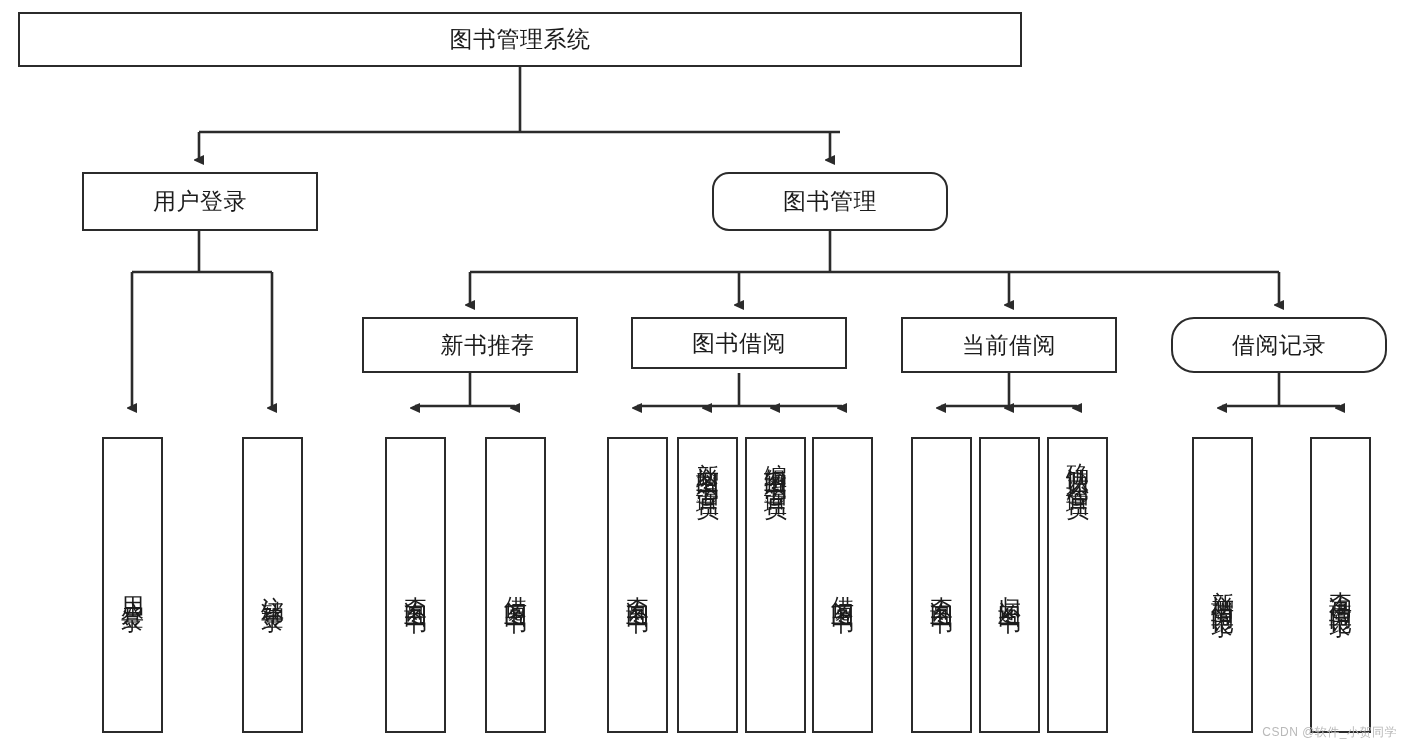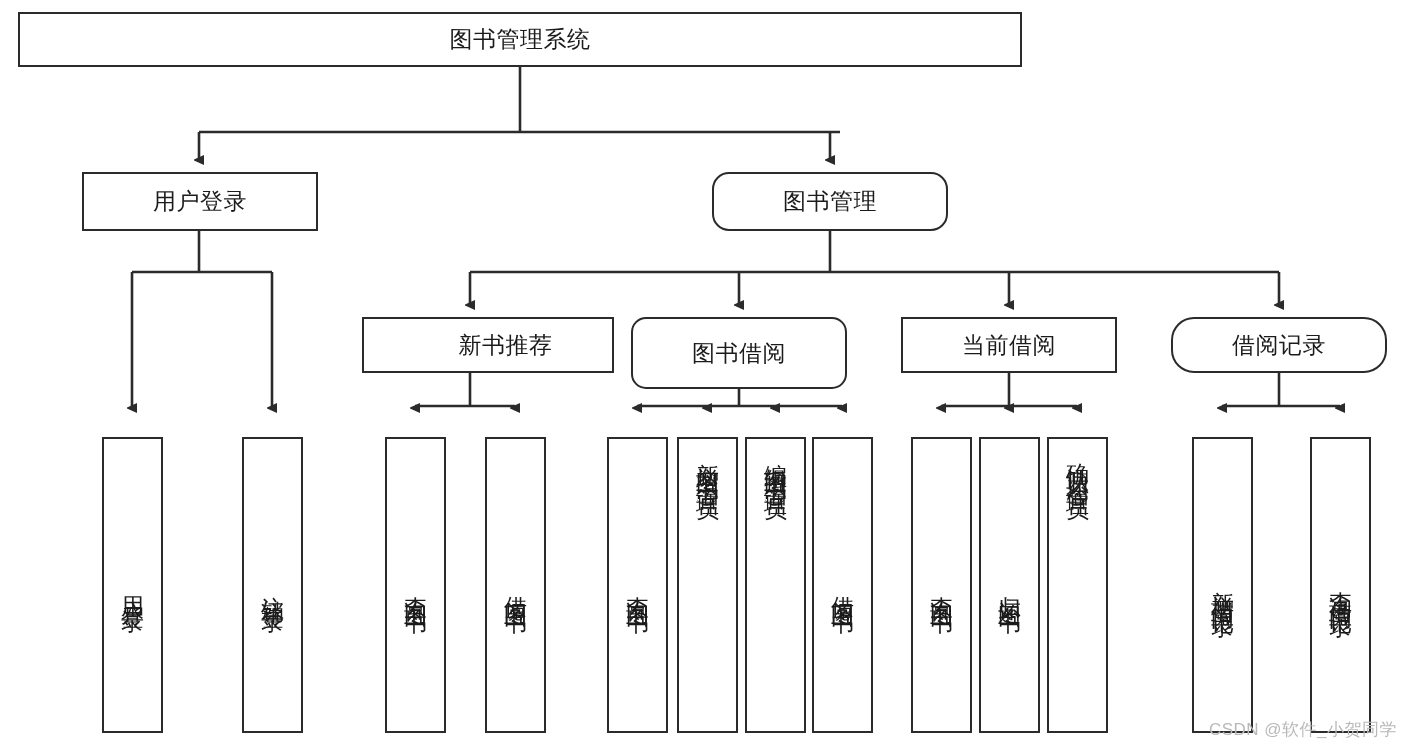--- a/index.html
+++ b/index.html
@@ -55,21 +55,21 @@
     letter-spacing: 5px;
     line-height: 1;
   }
   .node.vertical.top-aligned {
     align-items: flex-start;
   }
   .watermark {
     position: absolute;
     right: 8px;
     bottom: 6px;
-    font-size: 17px;
+    font-size: 12px;
     color: #b9b9b9;
     white-space: nowrap;
     letter-spacing: 0.5px;
   }
 </style>
 </head>
 <body>
 
 <div id="diagram-root">
 
@@ -127,24 +127,24 @@
     <span class="node-label">图书管理系统</span>
   </div>
 
   <div class="node horizontal" style="left:82px; top:172px; width:236px; height:59px;">
     <span class="node-label">用户登录</span>
   </div>
   <div class="node horizontal" style="left:712px; top:172px; width:236px; height:59px;border-radius:17px;">
     <span class="node-label">图书管理</span>
   </div>
 
-  <div class="node horizontal" style="left:362px; top:317px; width:252px; height:56px;padding-left:35px;">
+  <div class="node horizontal" style="left:362px; top:317px; width:216px; height:56px;padding-left:35px;">
     <span class="node-label">新书推荐</span>
   </div>
-  <div class="node horizontal" style="left:631px; top:317px; width:216px; height:72px;border-radius:15px;">
+  <div class="node horizontal" style="left:631px; top:317px; width:216px; height:52px;">
     <span class="node-label">图书借阅</span>
   </div>
   <div class="node horizontal" style="left:901px; top:317px; width:216px; height:56px;">
     <span class="node-label">当前借阅</span>
   </div>
   <div class="node horizontal" style="left:1171px; top:317px; width:216px; height:56px;border-radius:23px;">
     <span class="node-label">借阅记录</span>
   </div>
 
   <div class="node vertical" style="left:102px; top:437px; width:61px; height:296px;">

